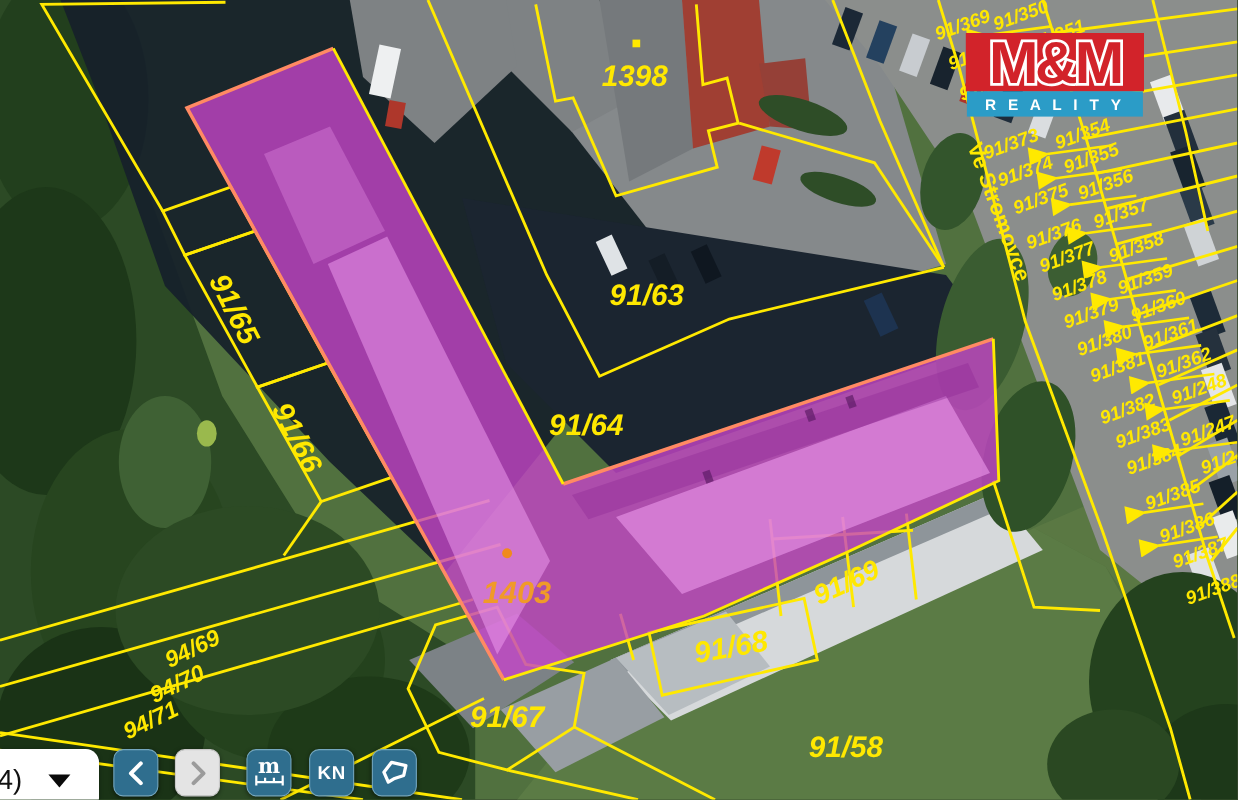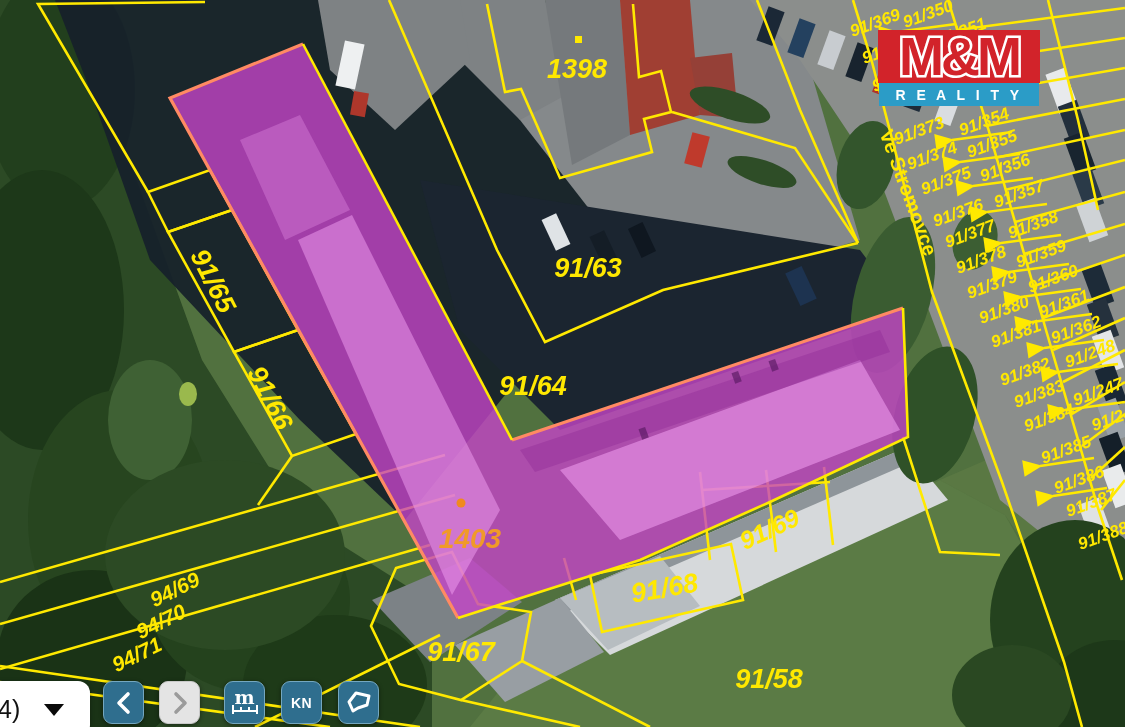--- a/index.html
+++ b/index.html
@@ -13,21 +13,21 @@
   .b94{font-size:21px;}
   .street{fill:#ffe800;font-weight:bold;font-size:20px;}
   .hl{fill:#f09a28;font-style:italic;font-weight:bold;font-size:28px;}
   .yl path,.yl line,.yl polyline{stroke:#ffe900;stroke-width:2.6;fill:none;}
   
   .btn{position:absolute;width:41px;height:43px;border-radius:9px;
        background:#2f6e8e;border:1px solid #74a7bf;box-shadow:0 1px 4px rgba(0,0,0,.45);
        display:flex;align-items:center;justify-content:center;flex-direction:column;
        box-sizing:border-box;cursor:pointer;}
   .btn.disabled{background:#e4e4e4;border-color:#c9c9c9;}
-  .btn .kn{color:#fff;font-weight:bold;font-size:14px;letter-spacing:.5px;}
+  .btn .kn{color:#fff;font-weight:bold;font-size:17px;letter-spacing:.5px;}
   .btn .m-txt{color:#fff;font-weight:bold;font-size:19px;line-height:14px;font-family:"DejaVu Serif",serif;}
   .dropdown{position:absolute;left:-62px;top:681px;width:152px;height:56px;background:#fff;
             border-radius:12px;box-shadow:0 1px 4px rgba(0,0,0,.35);display:flex;align-items:center;}
   .dropdown .val{margin-left:60px;font-size:25px;color:#111;}
   .caret{width:0;height:0;border-left:10px solid transparent;border-right:10px solid transparent;
          border-top:12px solid #0a0a0a;margin-left:24px;margin-top:2px;}
   .logo{position:absolute;left:876px;top:28px;}
 </style>
 </head>
 <body>

